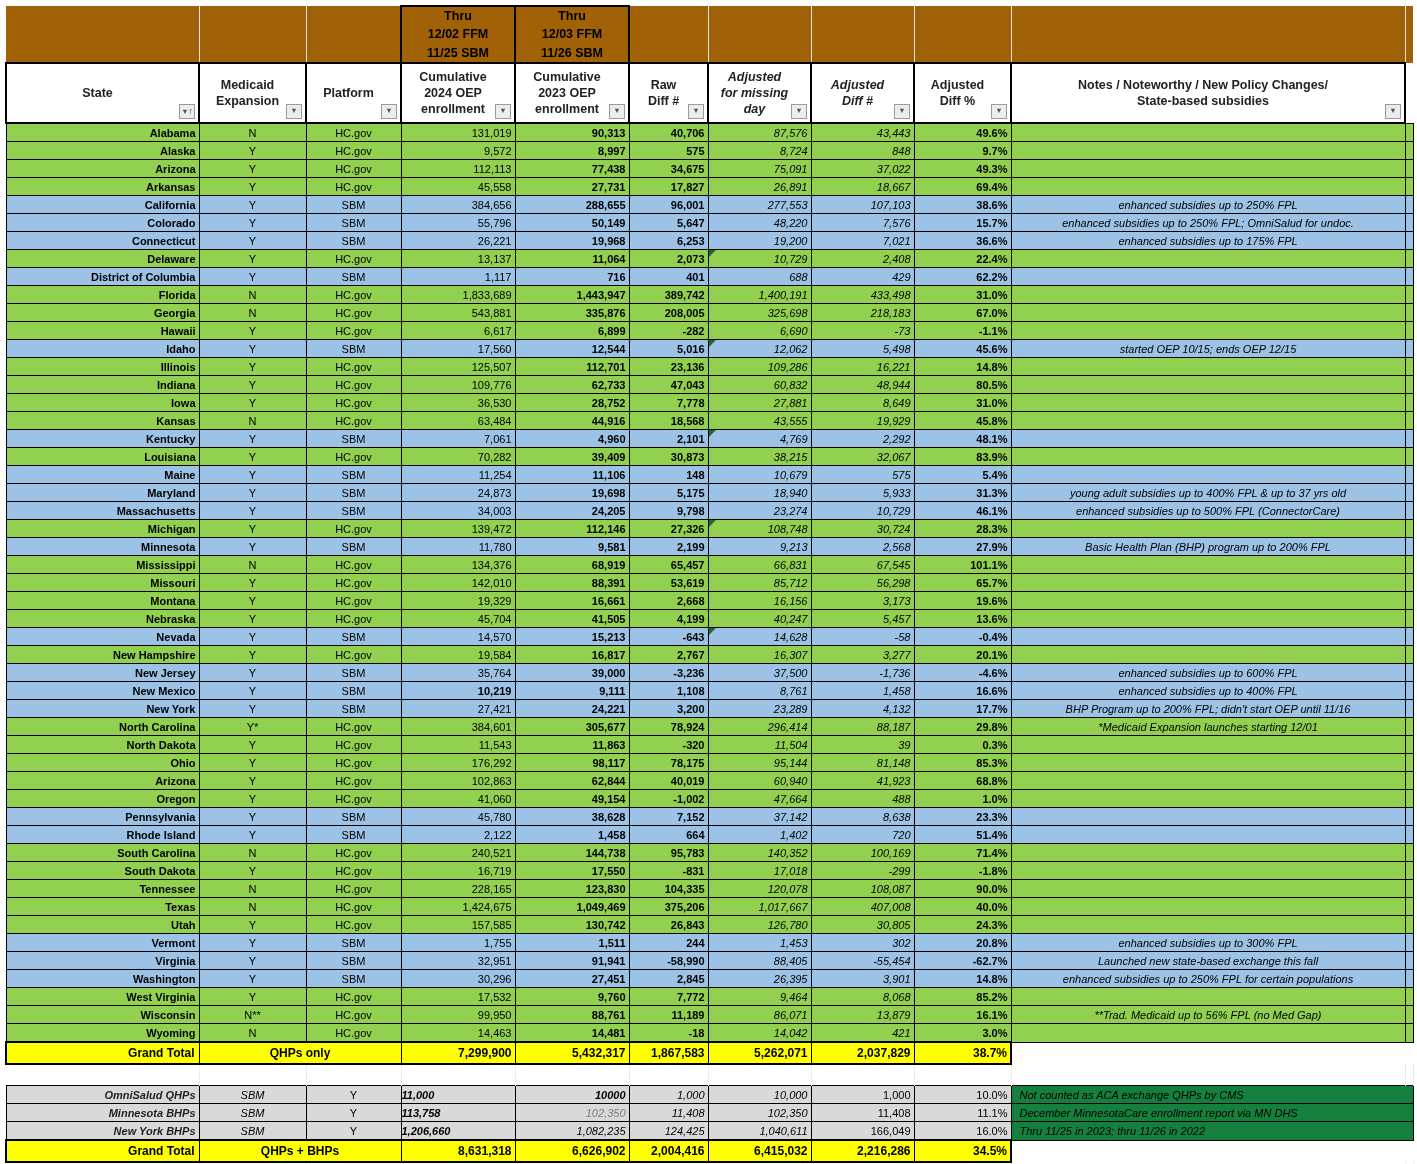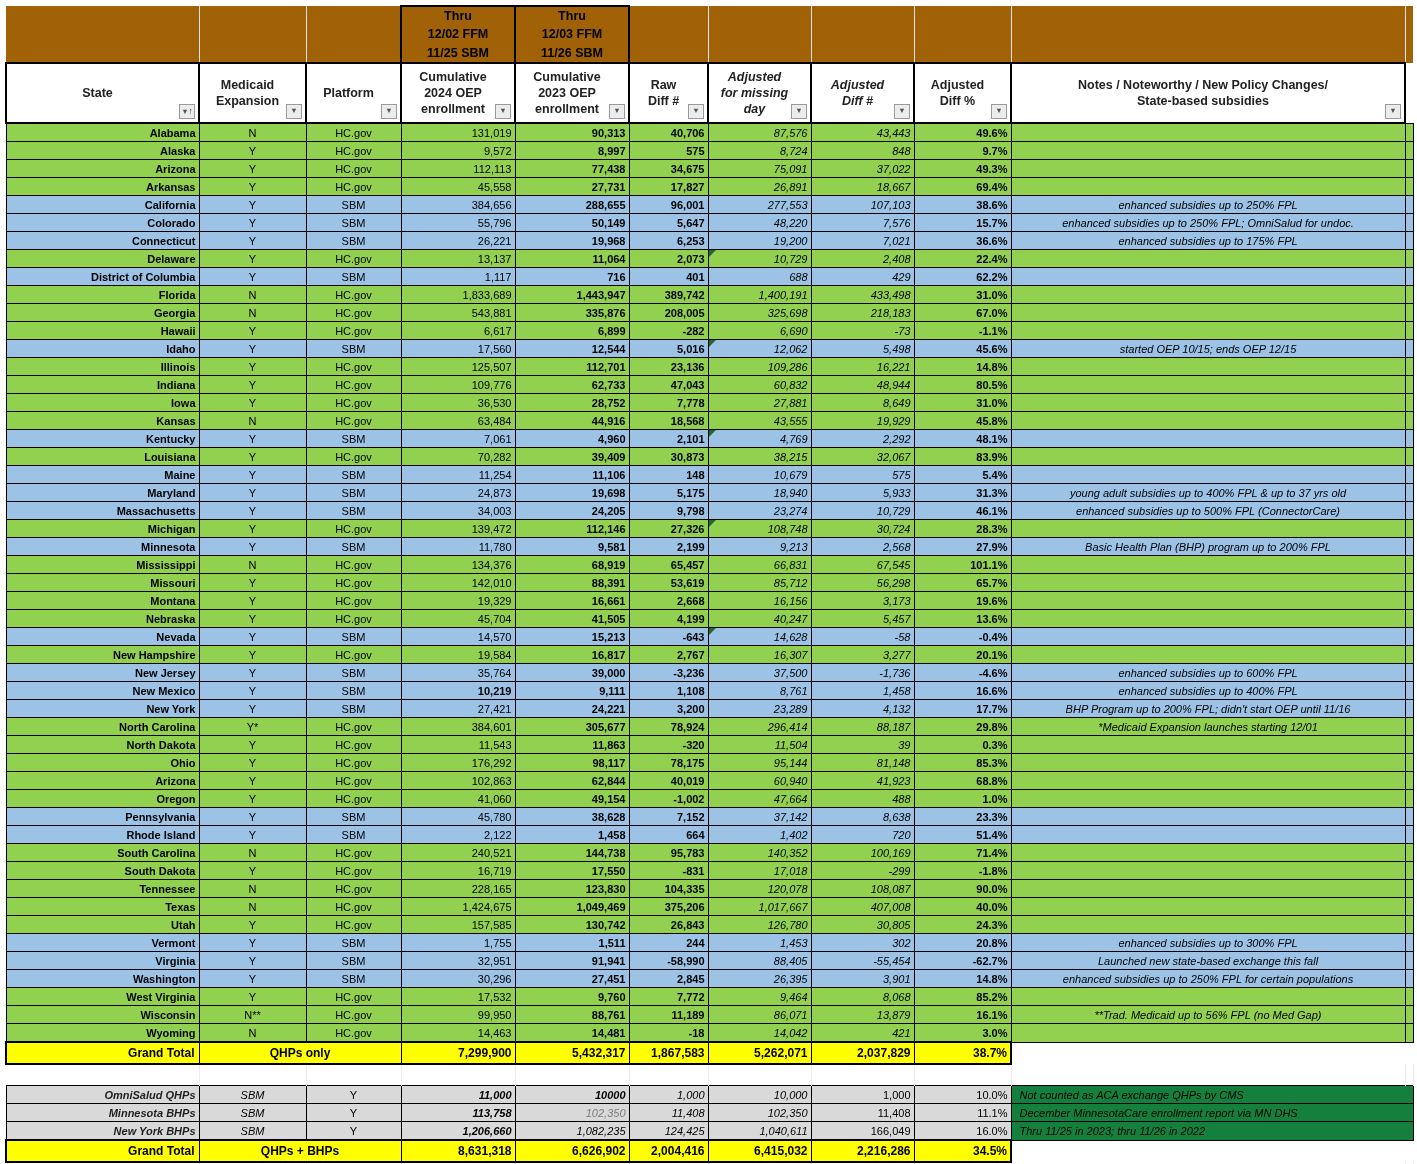--- a/index.html
+++ b/index.html
@@ -38,21 +38,21 @@
   .tot td.last{border-right:2px solid #000;}
   .tot td.plain{background:#fff;border:none;}
   
   .gap td{border:none;height:20px;background:#fff;border-right:1px solid #ececec;}
   .endgap td{border:none;height:10px;background:#fff;border-right:1px solid #ececec;}
   
   .xr td{background:#D9D9D9;border:1px solid #000;font-size:11px;height:17px;line-height:16px;}
   .xr .c-state{font-style:italic;}
   .xr .x-sbm{font-style:italic;text-align:center;}
   .xr .x-y{text-align:center;}
-  .xr .x24{font-weight:bold;font-style:italic;text-align:right;padding-right:3px;margin-top:37px;}
+  .xr .x24{font-weight:bold;font-style:italic;padding-right:3px;margin-top:37px;}
   .xr .x23{font-style:italic;text-align:right;padding-right:3px;}
   .xr .x23.gray{color:#7d7d7d;}
   .xr .x23.b{font-weight:bold;}
   .xr .xraw{font-style:italic;text-align:right;padding-right:3px;}
   .xr .xadj{font-style:italic;text-align:right;padding-right:3px;}
   .xr .xad{text-align:right;padding-right:3px;}
   .xr .xpct{text-align:right;padding-right:3px;padding-left:12px;}
   .xr .note{background:#15803d;text-align:left;font-style:italic;padding-left:8px;}
   .nob{border:none !important;background:#fff !important;}
 </style>

